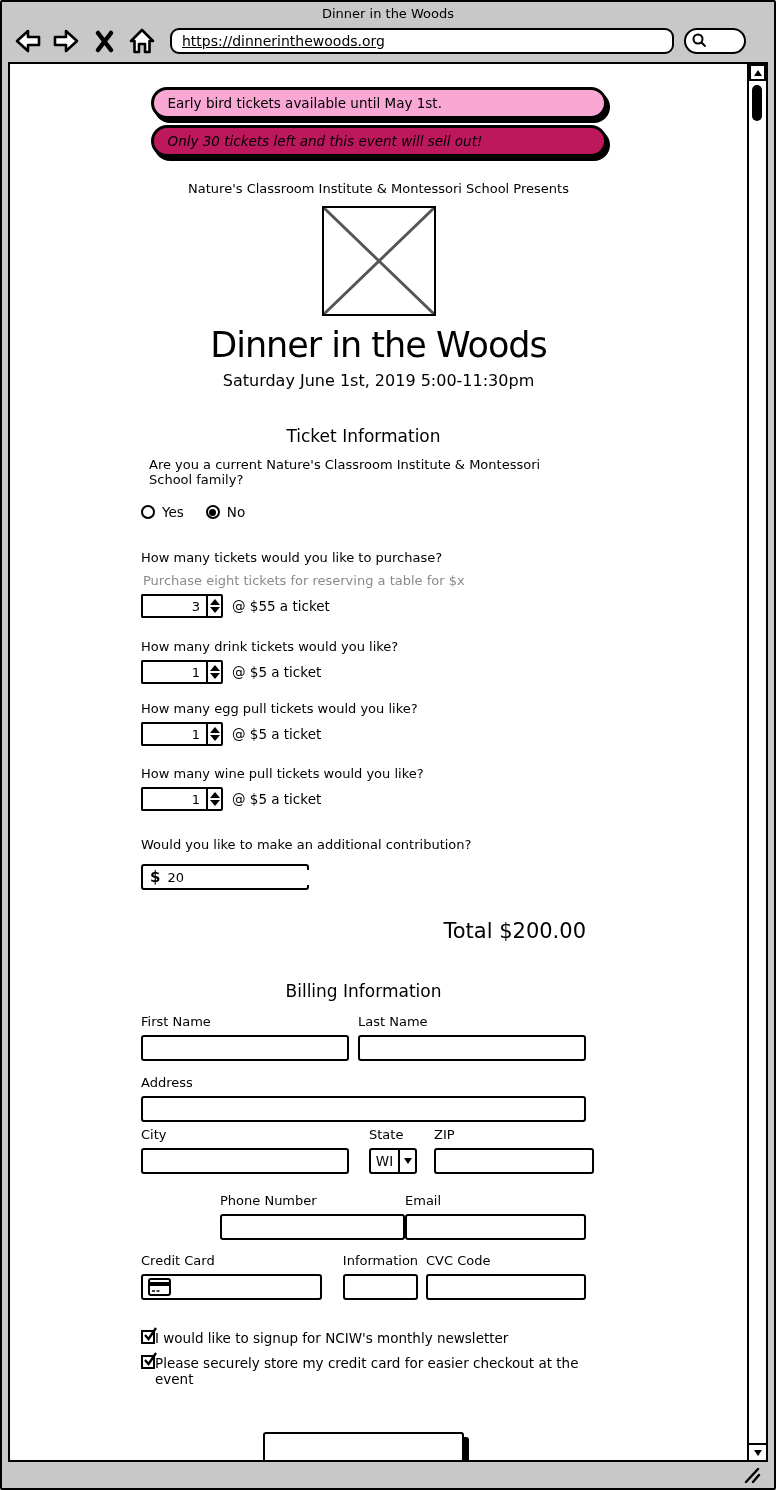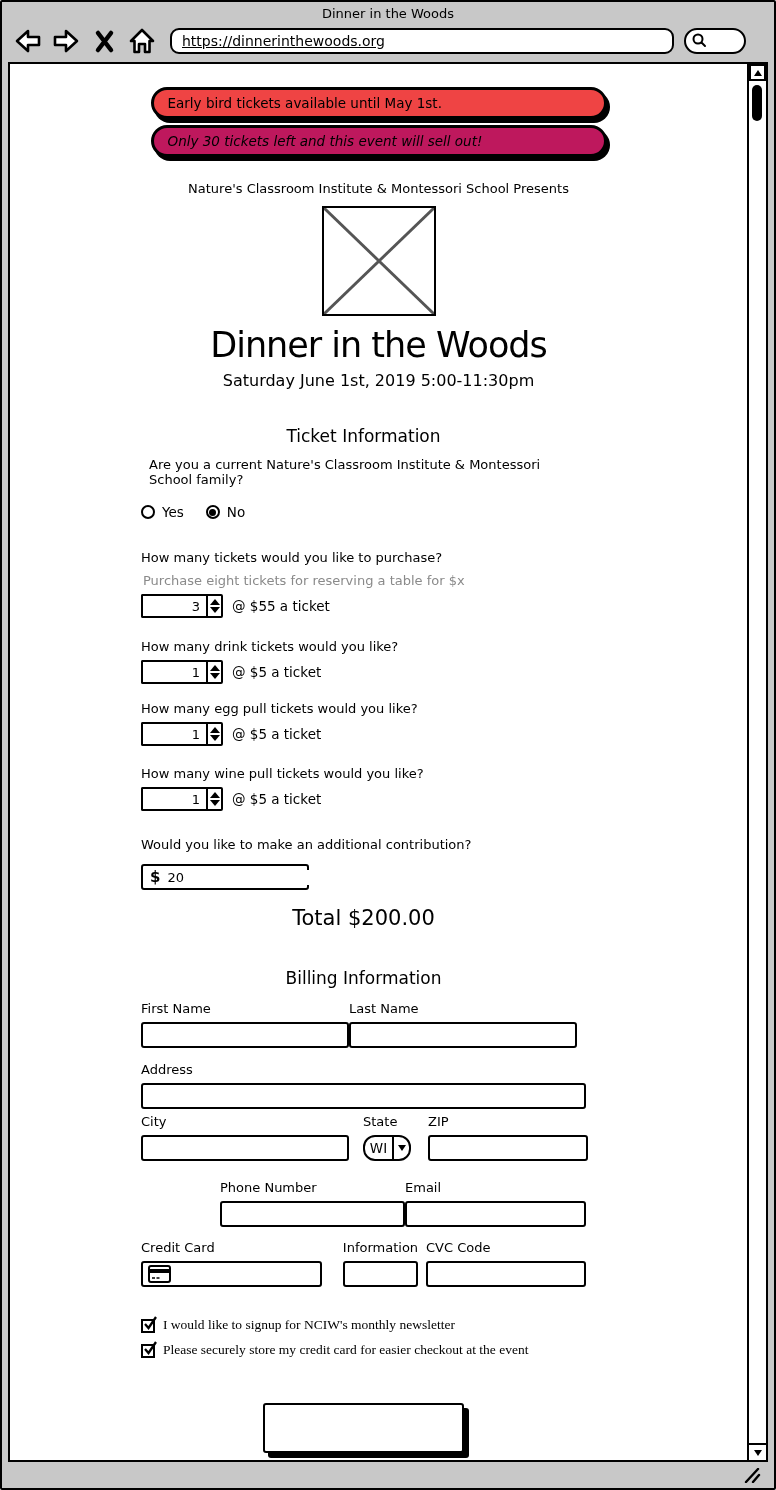--- a/index.html
+++ b/index.html
@@ -29,21 +29,21 @@
   .tri-up-s { width:0;height:0;border-left:4px solid transparent;border-right:4px solid transparent;border-bottom:6px solid #000; }
   .tri-down-s { width:0;height:0;border-left:4px solid transparent;border-right:4px solid transparent;border-top:6px solid #000; }
 
   
   .statusbar { position:absolute; left:0; right:0; bottom:0; height:24px; }
   .grip { position:absolute; right:12px; bottom:5px; }
 
   
   .banners { width:456px; margin:23px auto 0; }
   .banner { height:32px; border:3px solid #000; border-radius:16px; box-shadow:3px 4px 0 #000; display:flex; align-items:center; padding-left:14px; font-size:13.5px; margin-bottom:6px; }
-  .banner-info { background:#ef4444; }
+  .banner-info { background:#f9a8d4; }
   .banner-warn { background:#be185d;font-style:italic; }
 
   
   .presents { text-align:center; font-size:13px; margin-top:24px; }
   .imgbox { width:114px; height:110px; border:2px solid #000; margin:10px auto 0; display:block; }
   .event-title { text-align:center; font-size:35px; font-weight:normal; margin-top:9px; letter-spacing:-1px; }
   .tagline { text-align:center; font-size:17px; margin-top:9px; }
   .datetime { text-align:center; font-size:16px; margin-top:6px; }
 
   
@@ -64,37 +64,37 @@
   .stepper input { width:65px; height:24px; border:2px solid #000; border-right:none; border-radius:2px 0 0 2px; text-align:right; padding-right:6px; font-size:13px; font-family:inherit; outline:none; background:#fff; }
   .spin { width:17px; height:24px; border:2px solid #000; border-radius:0 2px 2px 0; background:#fff; display:flex; flex-direction:column; align-items:center; justify-content:center; gap:2px; cursor:pointer; }
   .tri-up { width:0;height:0;border-left:5px solid transparent;border-right:5px solid transparent;border-bottom:6px solid #000; }
   .tri-down { width:0;height:0;border-left:5px solid transparent;border-right:5px solid transparent;border-top:6px solid #000; }
   .price { font-size:13.5px; margin-left:9px; }
 
   .money-box { width:168px; height:26px; border:2px solid #000; border-radius:3px; display:flex; align-items:center; padding:0 7px; margin-top:12px; background:#fff; }
   .money-box .cur { font-size:15px; font-weight:bold; margin-right:7px; }
   .money-box input { border:none; outline:none; flex:1; font-size:13px; font-family:inherit; }
 
-  .total { text-align:center; font-size:21px; margin-top:16px; }
+  .total { text-align:right; font-size:21px; margin-top:29px; }
 
   .row { display:flex; align-items:flex-end; }
   .field label { display:block; font-size:13px; margin-bottom:6px; }
   .tb { height:26px; border:2px solid #000; border-radius:3px; background:#fff; font-size:13px; font-family:inherit; padding:0 6px; outline:none; display:block; }
   .w208{width:208px} .w228{width:228px} .w445{width:445px} .w181{width:181px} .w185{width:185px} .w75{width:75px} .w160{width:160px}
-  .gap9{} .gap10{margin-left:14px} .gap17{margin-left:17px} .gap77{margin-left:79px} .gap20{margin-left:20px} .gap7{margin-left:7px}
-
-  .state-sel { display:flex; height:26px; border:2px solid #000; border-radius:12px; background:#fff; cursor:pointer; }
+  .gap9{margin-left:9px} .gap10{margin-left:20px} .gap17{margin-left:17px} .gap77{margin-left:79px} .gap20{margin-left:20px} .gap7{margin-left:7px}
+
+  .state-sel { display:flex; height:26px; border:2px solid #000; border-radius:3px; background:#fff; cursor:pointer; }
   .state-sel .val { width:27px; display:flex; align-items:center; justify-content:center; font-size:13.5px; }
   .state-sel .arrow { width:17px; border-left:2px solid #000; display:flex; align-items:center; justify-content:center; }
 
   .cc-box { display:flex; align-items:center; padding-left:5px; }
   .cc-box input { border:none; outline:none; flex:1; font-size:13px; font-family:inherit; min-width:0; }
 
   .checks { margin-top:30px; }
-  .check-item { display:flex; align-items:flex-end; gap:8px; font-size:13.5px; margin-bottom:9px; cursor:pointer;font-family:Liberation Serif, serif; }
+  .check-item { display:flex; align-items:flex-start; font-size:13.5px; margin-bottom:9px; cursor:pointer; }
   .check-box { position:relative; width:14px; height:14px; border:2px solid #000; background:#fff; flex:none; }
   .check-box svg { position:absolute; left:0px; top:-4px; overflow:visible; }
 
   .purchase-wrap { text-align:center; margin-top:45px; }
   .purchase-btn { display:inline-flex; align-items:center; justify-content:center; gap:8px; width:201px; height:50px; background:#fff; border:2px solid #000; border-radius:3px; box-shadow:5px 5px 0 #000; font-size:13.5px; font-family:inherit; cursor:pointer; }
 </style>
 </head>
 <body>
 
 <div class="window">

